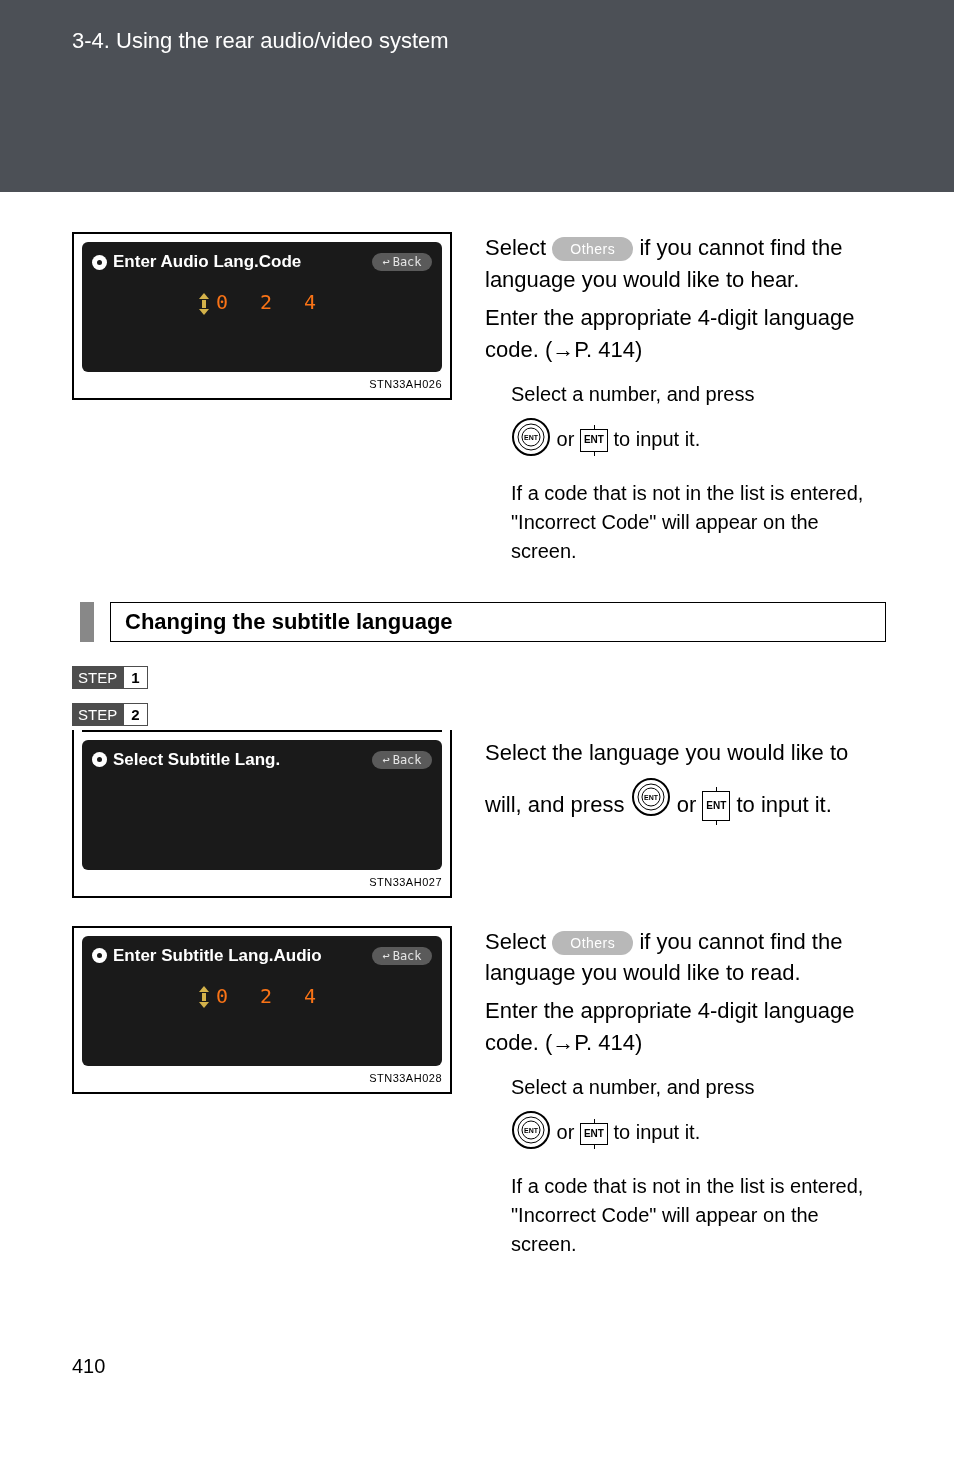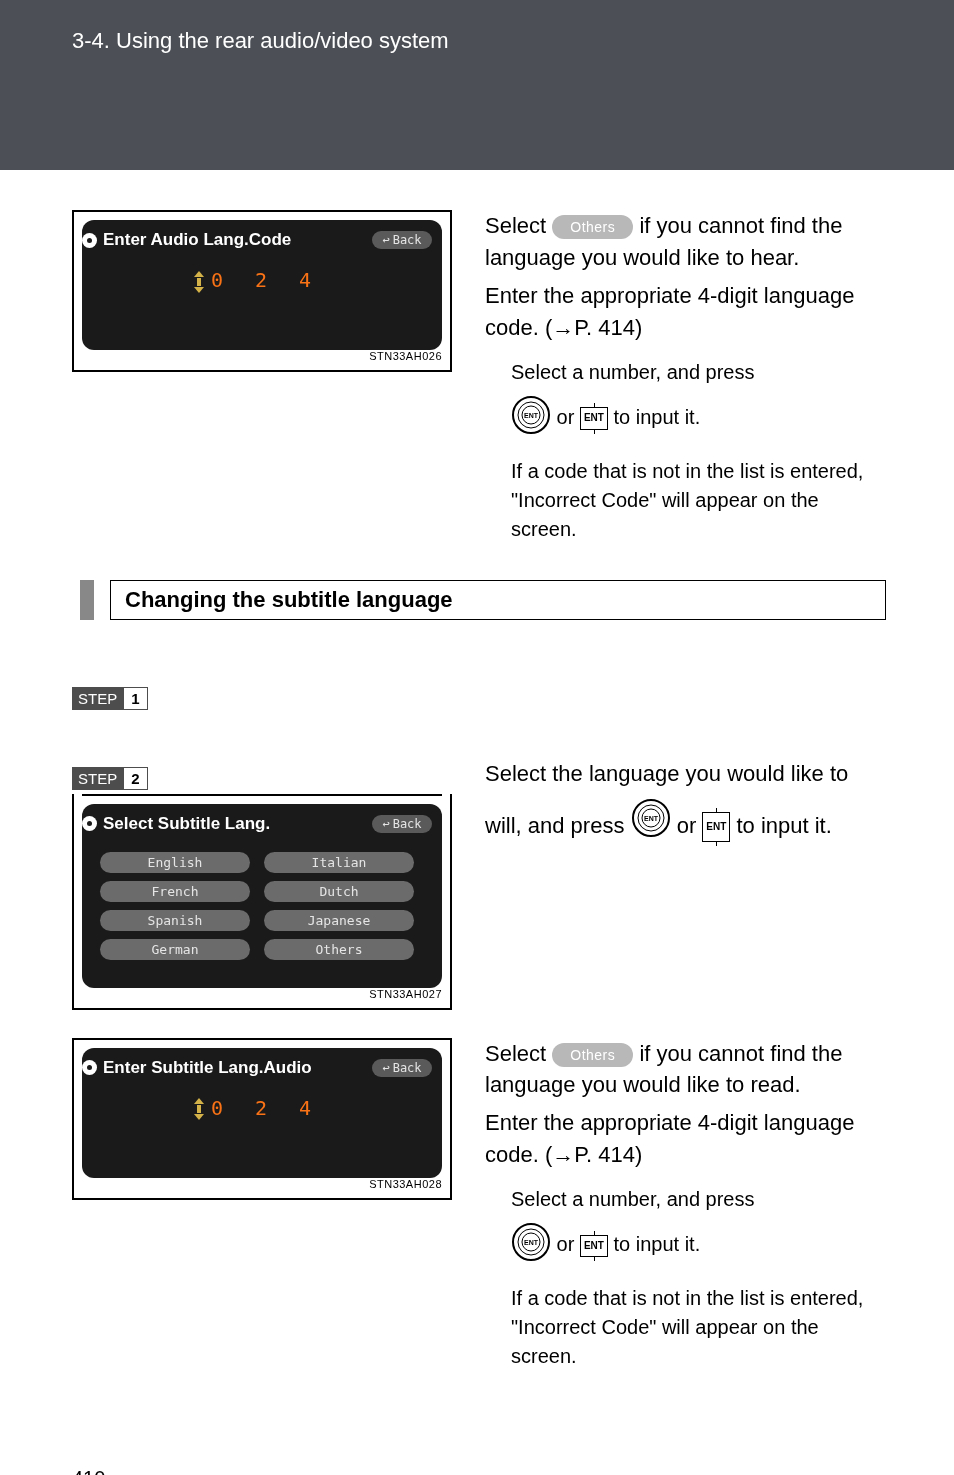--- a/index.html
+++ b/index.html
@@ -1,33 +1,33 @@
 <!DOCTYPE html>
 <html><head>
 <meta charset="utf-8">
 <style>
   * { box-sizing: border-box; margin: 0; padding: 0; }
   html, body { width: 954px; background: #fff; font-family: Arial, Helvetica, sans-serif; color: #000; }
   .page { width: 954px; }
-  .header-band { background: #4c5056; height: 170px; padding: 28px 0 0 72px; }
+  .header-band { background: #4c5056; height: 192px; padding: 28px 0 0 72px; }
   .header-band .crumb { color: #fff; font-size: 22px; }
   .content { padding: 40px 68px 40px 72px; }
   .row { display: flex; gap: 26px; margin-bottom: 28px; }
   .left-col { flex: 0 0 380px; }
   .right-col { flex: 1; font-size: 22px; line-height: 1.45; }
   .right-col p { margin-bottom: 6px; margin-left: 7px; }
   .indent { padding-left: 26px; font-size: 20px; margin-top: 14px; }
   .indent p { margin-bottom: 8px; }
 
   
   .panel-wrap { border: 2px solid #000; padding: 8px; position: relative; background: #fff; }
-  .panel { background: #1a1a1a; border-radius: 12px; padding: 10px 10px 28px 0; min-height: 130px; position: relative; }
+  .panel { background: #1a1a1a; border-radius: 6px; padding: 10px 10px 28px 10px; min-height: 130px; position: relative; }
   .panel-title-row { display: flex; align-items: center; justify-content: space-between; margin-bottom: 18px; }
   .panel-title { color: #fff; font-weight: bold; font-size: 17px; display: flex; align-items: center; gap: 6px; }
-  .img-id { text-align: right; font-size: 11px; color: #000; letter-spacing: 0.5px; }
+  .img-id { text-align: right; font-size: 11px; color: #000; margin-top: 6px; letter-spacing: 0.5px; }
   .code-digits { text-align: center; color: #f97316; font-size: 20px; letter-spacing: 10px; font-family: monospace; margin-top: 6px; }
   .code-digits .arrows { display: inline-block; vertical-align: middle; margin-right: 6px; }
   .arrows svg { display: block; }
 
   
   .pill { display: inline-flex; align-items: center; justify-content: center; background: #6b6b6b; color: #e5e5e5; border-radius: 14px; font-size: 13px; padding: 3px 14px; min-width: 90px; font-family: monospace; }
   .pill-back { background: #5a5a5a; font-size: 12px; min-width: 60px; padding: 2px 10px; }
   .pill-back::before { content: "↩"; margin-right: 3px; font-size: 12px; }
   .pill-inline { display: inline-flex; align-items: center; justify-content: center; background: #b8b8b8; color: #fff; border-radius: 12px; font-size: 14px; padding: 2px 18px; vertical-align: middle; letter-spacing: 0.5px; }
   .pill-inline-lg { padding: 3px 16px; }
@@ -35,21 +35,21 @@
   .lang-grid { display: grid; grid-template-columns: 1fr 1fr; gap: 8px 14px; padding: 0 18px; }
   .lang-grid .pill { width: 100%; font-size: 13px; }
 
   
   .section-head { display: flex; align-items: stretch; margin: 18px 0 24px 8px; gap: 16px; }
   .section-bar { width: 14px; background: #888; }
   .section-title-box { flex: 1; border: 1px solid #000; padding: 6px 14px; font-size: 22px; font-weight: bold; }
 
   
   .step-line { display: flex; align-items: center; gap: 10px; font-size: 22px; margin-bottom: 14px; }
-  .step-badge { display: inline-flex; align-items: flex-start; margin-top: 43px; }
+  .step-badge { display: inline-flex; align-items: flex-start; }
   .step-badge .dark { background: #4d4d4d; color: #fff; font-size: 15px; padding: 3px 6px; }
   .step-badge .light { background: #fff; border: 1px solid #4d4d4d; color: #000; font-size: 15px; padding: 2px 7px; font-weight: bold; }
 
   
   .ent-circle { display: inline-block; vertical-align: middle; }
   .ent-square { display: inline-block; vertical-align: middle; border: 1px solid #000; font-size: 10px; font-weight: bold; padding: 3px 3px; position: relative; }
   .ent-square::before, .ent-square::after { content:""; position:absolute; background:#000; }
   .ent-square::before { width:1px; height:5px; left:50%; top:-5px; }
   .ent-square::after  { width:1px; height:5px; left:50%; bottom:-5px; }
 
@@ -142,30 +142,20 @@
         <div class="panel-wrap" style="border-top:none; padding-top:0;">
           <div style="border-top:2px solid #000; height:0;"></div>
           <div class="panel" style="margin-top:8px;">
             <div class="panel-title-row">
               <span class="panel-title">
                 <span class="disc-icon"></span>
                 <span>Select Subtitle Lang.</span>
               </span>
               <span class="pill pill-back">Back</span>
             </div>
-            <div class="lang-grid">
-              <span class="pill">English</span>
-              <span class="pill">Italian</span>
-              <span class="pill">French</span>
-              <span class="pill">Dutch</span>
-              <span class="pill">Spanish</span>
-              <span class="pill">Japanese</span>
-              <span class="pill">German</span>
-              <span class="pill">Others</span>
-            </div>
           </div>
           <div class="img-id">STN33AH027</div>
         </div>
       </div>
       <div class="right-col" style="padding-top:26px;">
         <p style="line-height:2.2;">
           <span>Select the language you would like to will, and press </span>
           <span class="ent-circle">
             <svg width="40" height="40" viewBox="0 0 40 40">
                 <circle cx="20" cy="20" r="18" fill="none" stroke="#000" stroke-width="2"></circle>

